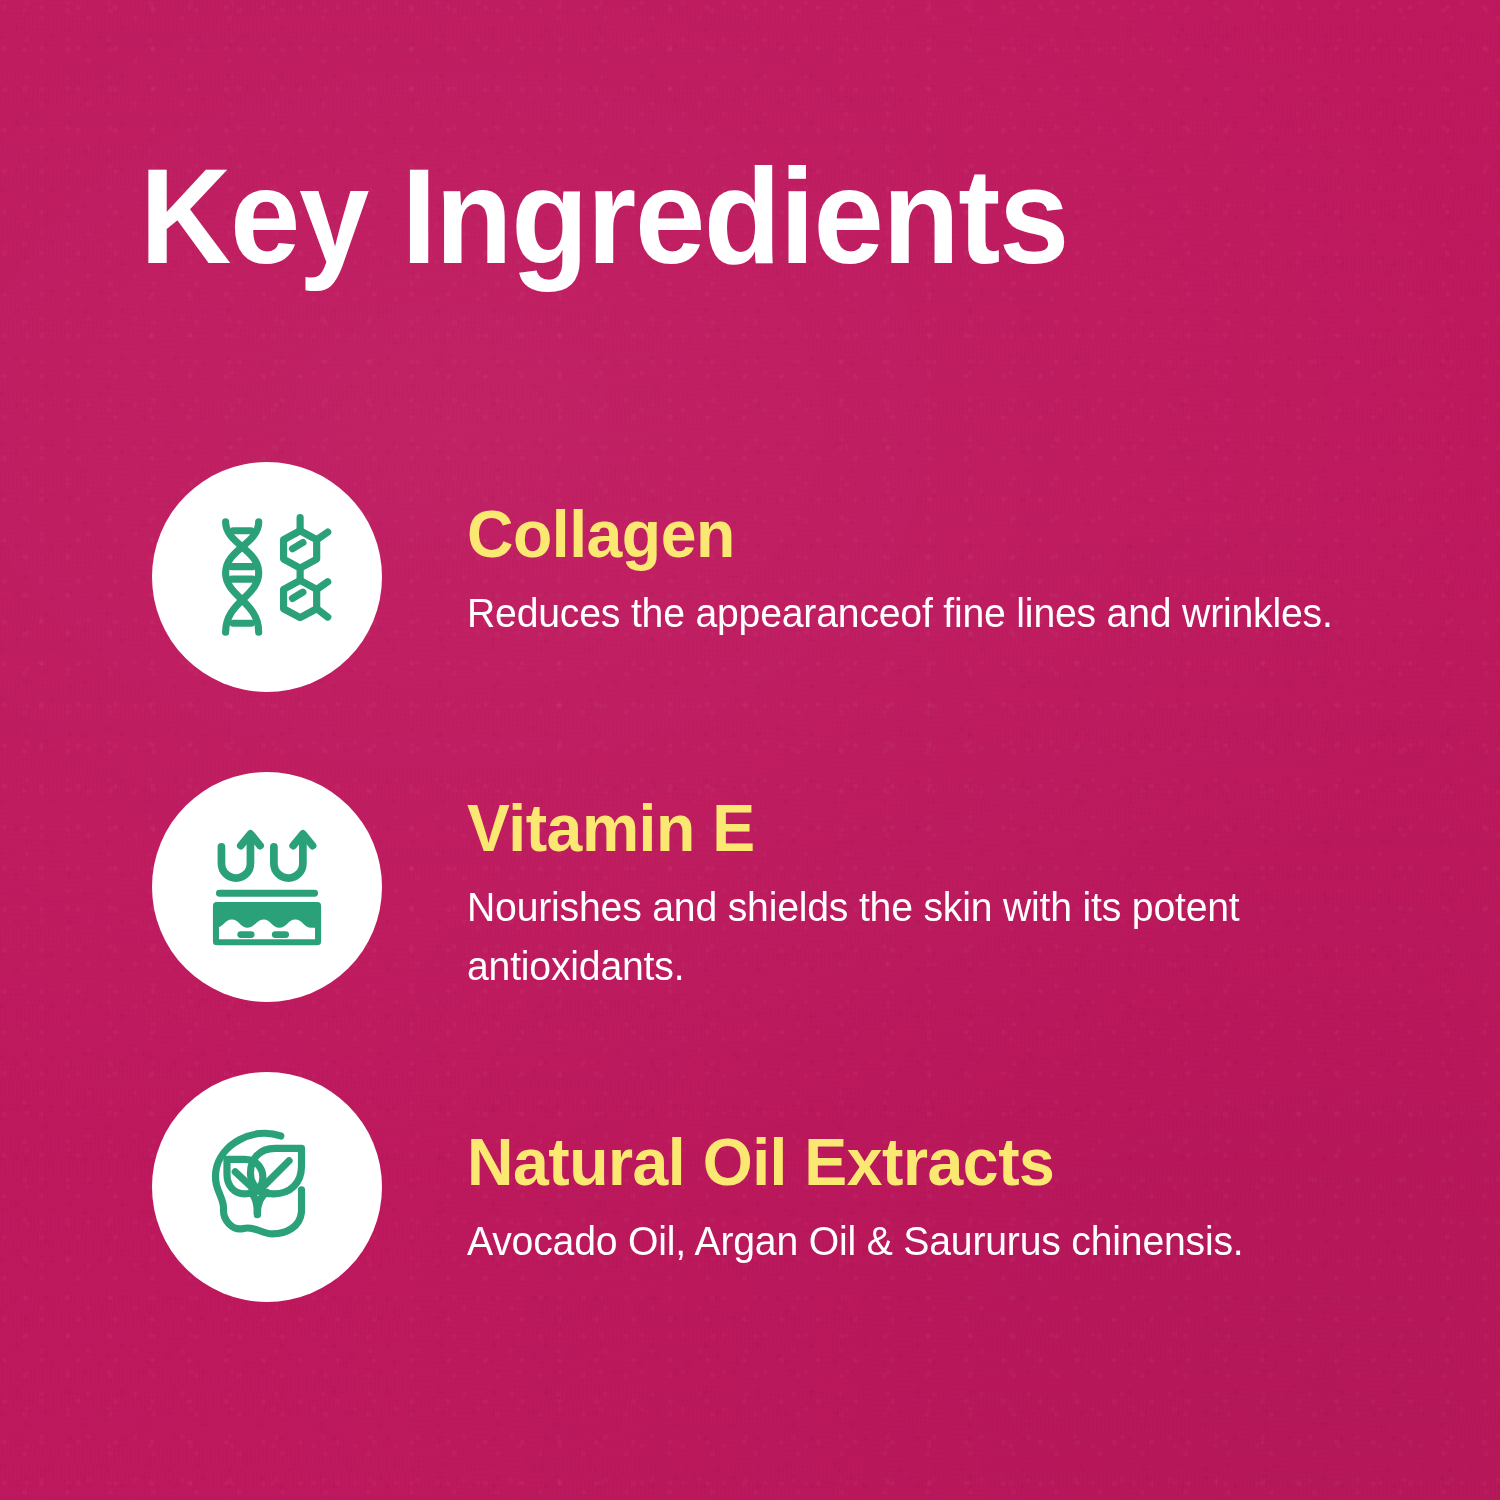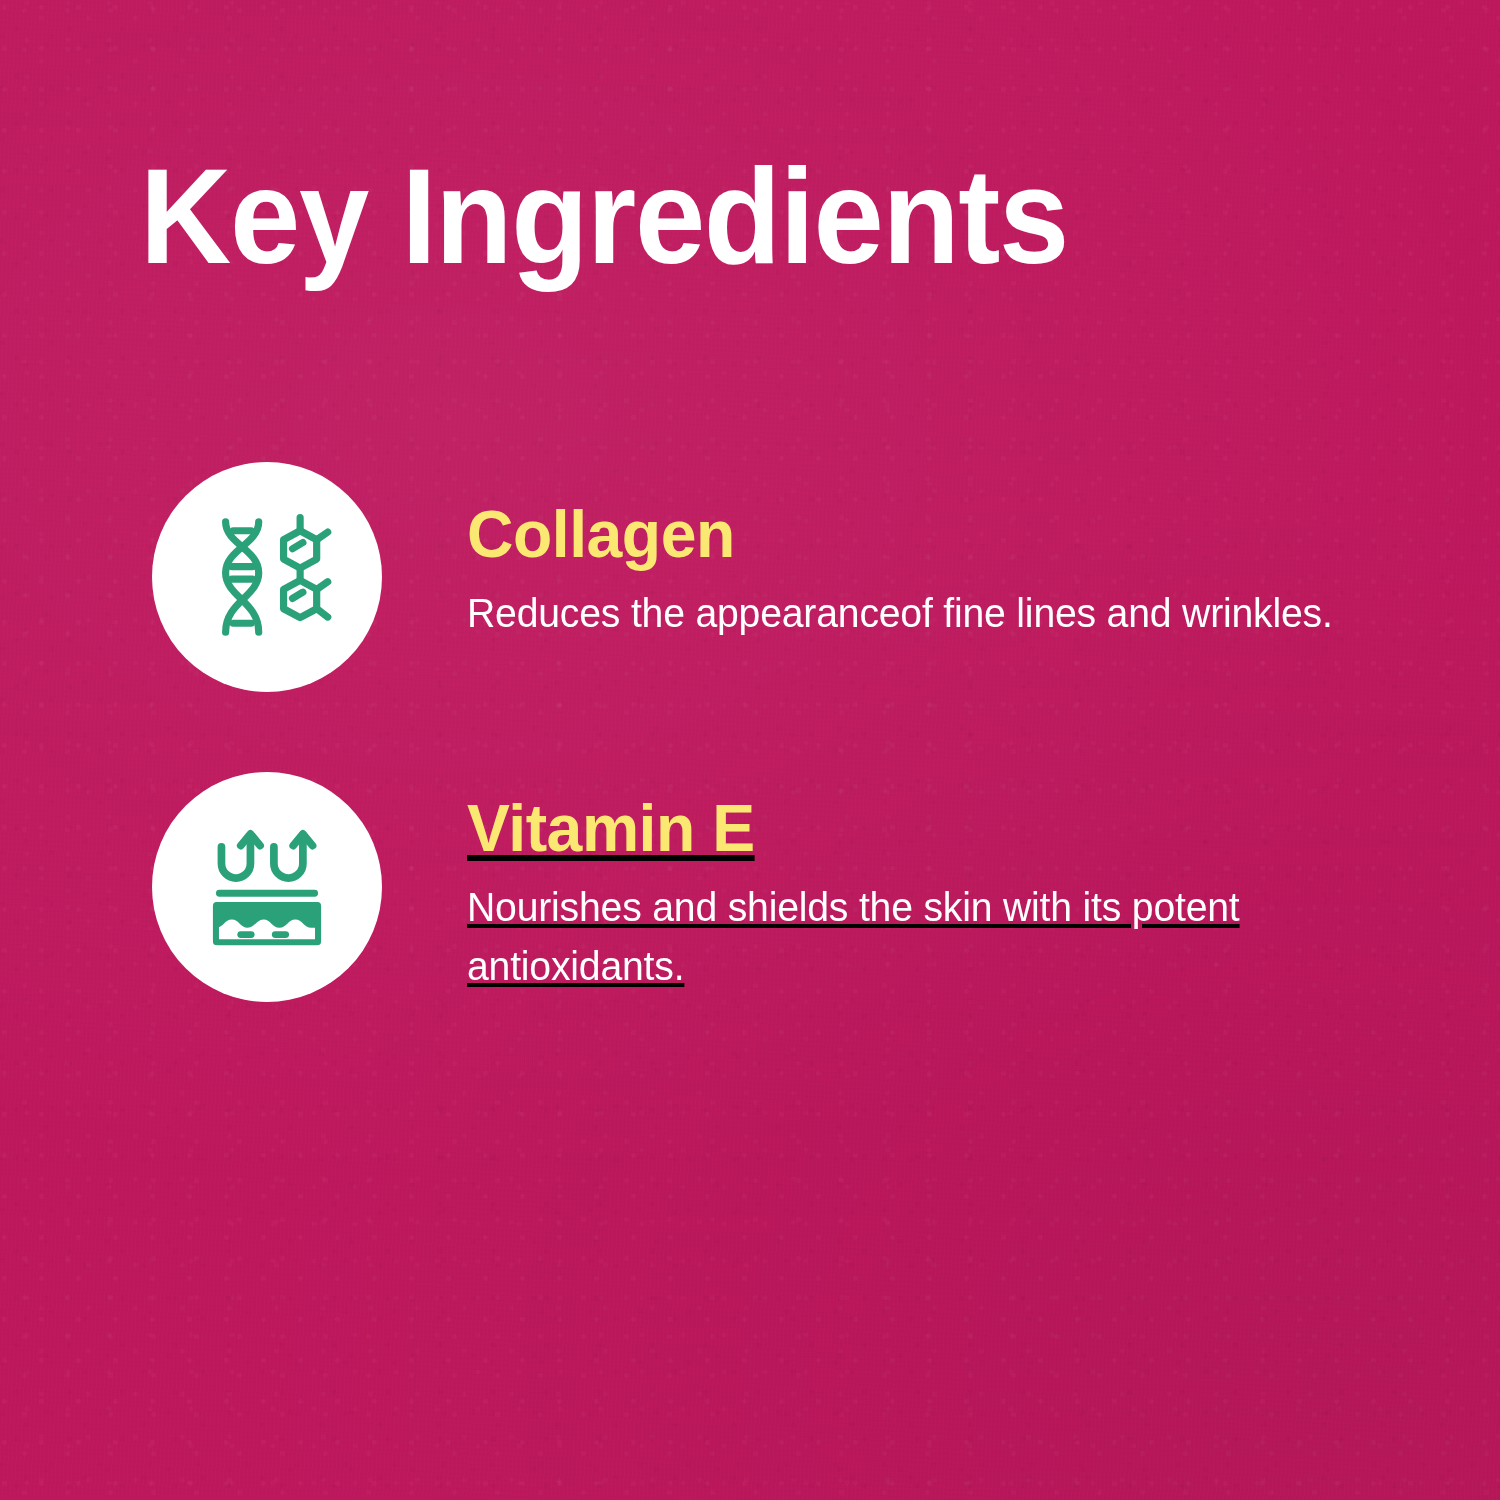--- a/index.html
+++ b/index.html
@@ -110,21 +110,21 @@
     height: 138px;
     display: block;
   }
 
   .row-text {
     flex: 1 1 auto;
     padding-left: 85px;
     padding-top: 24px;
   }
   .row-1 .row-text { padding-top: 38px; }
-  .row-2 .row-text { padding-top: 22px; text-decoration: underline; }
+  .row-2 .row-text { padding-top: 22px; }
   .row-3 .row-text { padding-top: 56px; }
 
   .ingredient-name {
     margin: 0 0 16px 0;
     color: #fae872;
     font-family: "Liberation Sans", sans-serif;
     font-weight: 700;
     font-size: 67px;
     line-height: 1.02;
     letter-spacing: -0.5px;
@@ -218,15 +218,52 @@
 
           <rect x="13" y="63" width="74" height="27" rx="1" fill="none" stroke="#2ba179" stroke-width="4.4"></rect>
         </svg>
       </div>
       <div class="row-text">
         <h2 class="ingredient-name">Vitamin E</h2>
         <p class="ingredient-desc">Nourishes and shields the skin with its potent antioxidants.</p>
       </div>
     </div>
 
+    <div class="row row-3">
+      <div class="icon-badge">
+        <svg viewBox="0 0 100 100" fill="none" stroke="#2ba179" stroke-width="5.2" stroke-linecap="round" stroke-linejoin="round">
+
+          <path d="M60 13
+                   C40 6, 16 19, 13 38
+                   C11 52, 19 57, 18.5 66
+                   C18 74, 25 82, 33 80
+                   C41 78, 46 84, 54 84
+                   C64 84, 74 79, 75 68
+                   L75 52"></path>
+
+          <path d="M75 22
+                   L56 22
+                   C44 22, 38 30, 38 40
+                   C38 49, 45 55, 55 55
+                   C67 55, 75 47, 75 35 Z"></path>
+
+          <path d="M44 53 L66 31"></path>
+
+          <path d="M21 30
+                   L34 30
+                   C42 30, 47 36, 47 43
+                   C47 50, 42 55, 34 55
+                   C26 55, 21 49, 21 41 Z"></path>
+
+          <path d="M42 53 L27 39"></path>
+
+          <path d="M43 70 C43 60, 41 56, 38 54"></path>
+          <path d="M43 70 C43 60, 46 56, 50 54"></path>
+        </svg>
+      </div>
+      <div class="row-text">
+        <h2 class="ingredient-name">Natural Oil Extracts</h2>
+        <p class="ingredient-desc">Avocado Oil, Argan Oil &amp; Saururus chinensis.</p>
+      </div>
+    </div>
 
   </div>
 </div>
 
 </body></html>

